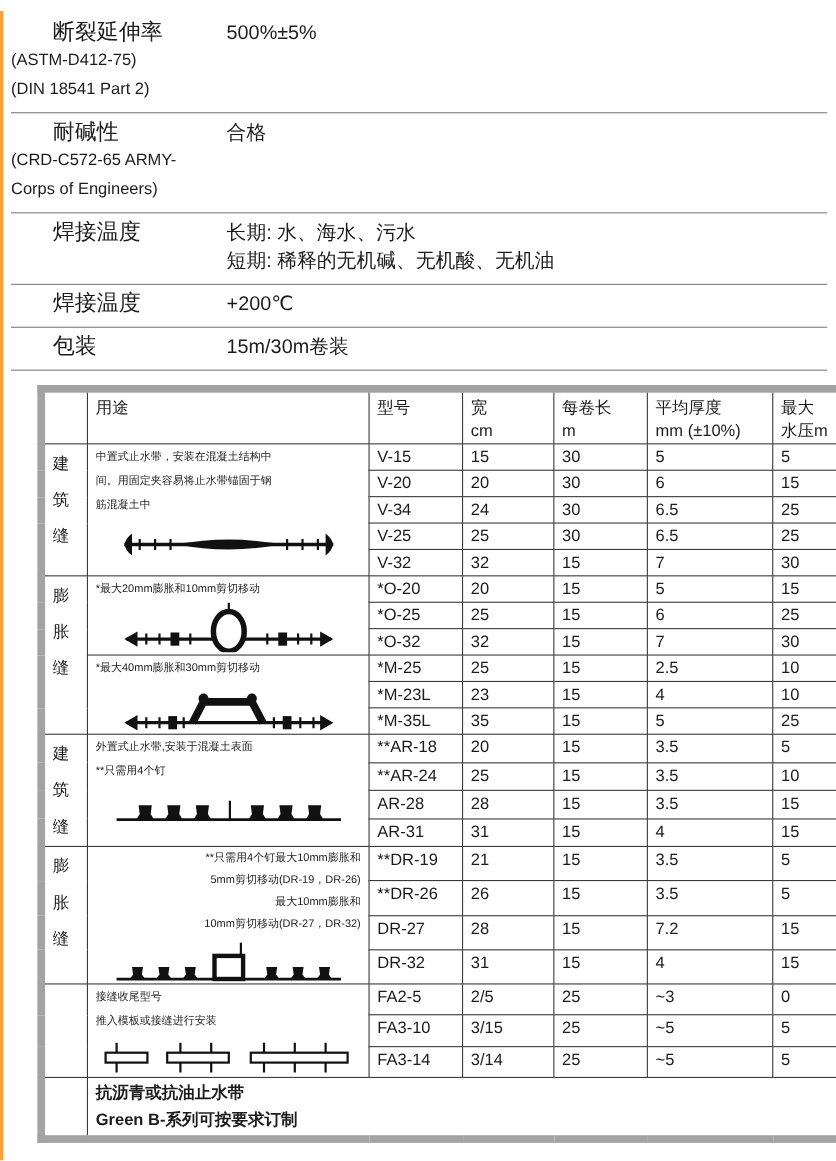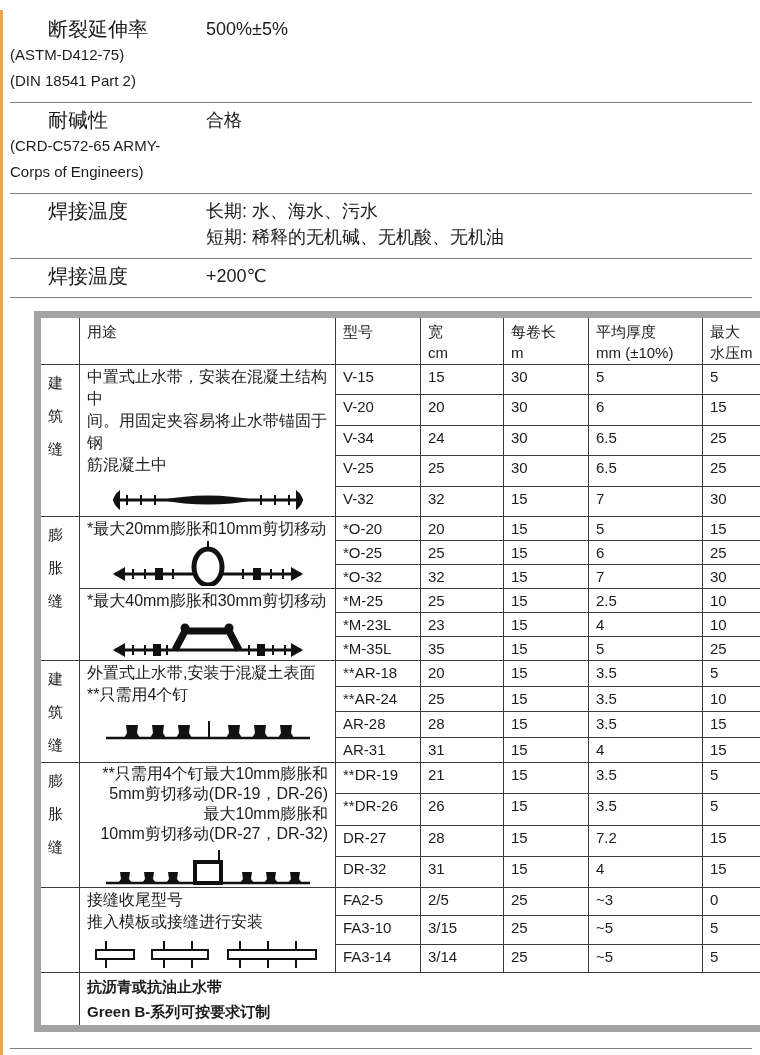--- a/index.html
+++ b/index.html
@@ -23,21 +23,21 @@
   
   table.product{border-collapse:collapse;table-layout:fixed;width:744px;margin-top:13px;
     border:7px solid #a3a3a3;margin-left:24px;}
   table.product td{border:1px solid #3a3a3a;vertical-align:top;font-size:15px;
     padding:1px 7px;line-height:21px;overflow:hidden;}
   tr.hdr td{height:42px;line-height:21px;padding-top:3px;}
   td.data{height:21px;white-space:nowrap;}
   td.joint-cell{padding:3px 0 0 8px;}
   .joint-char{line-height:33px;font-size:15px;}
   td.desc-cell{padding:2px 6px 2px 8px;}
-  .desc-line{line-height:22px;font-size:16px;}
+  .desc-line{line-height:22px;font-size:10px;}
   .desc-line.tight{line-height:20px;text-align:right;}
   .diagram-box{text-align:center;}
   .diagram-box svg{display:inline-block;vertical-align:top;}
   .dg{stroke:#111;fill:none;}
   .dgf{fill:#111;stroke:none;}
   td.footer-cell{padding:3px 10px;}
   .footer-line{line-height:25px;font-size:15px;font-weight:bold;}
 
   
   .selection{display:flex;margin-top:16px;border-top:1px solid #7d7d7d;border-bottom:1px solid #7d7d7d;
@@ -84,20 +84,28 @@
 
   <div class="spec-row">
     <div class="spec-label-col">
       <div class="spec-label">焊接温度</div>
     </div>
     <div class="spec-value-col">
       <div class="spec-value">+200℃</div>
     </div>
   </div>
 
+  <div class="spec-row">
+    <div class="spec-label-col">
+      <div class="spec-label">包装</div>
+    </div>
+    <div class="spec-value-col">
+      <div class="spec-value">15m/30m卷装</div>
+    </div>
+  </div>
 
   <table class="product">
     <colgroup>
       <col style="width:42px">
         <col style="width:256px">
         <col style="width:85px">
       <col style="width:83px">
         <col style="width:85px">
         <col style="width:114px">
         <col style="width:79px">

